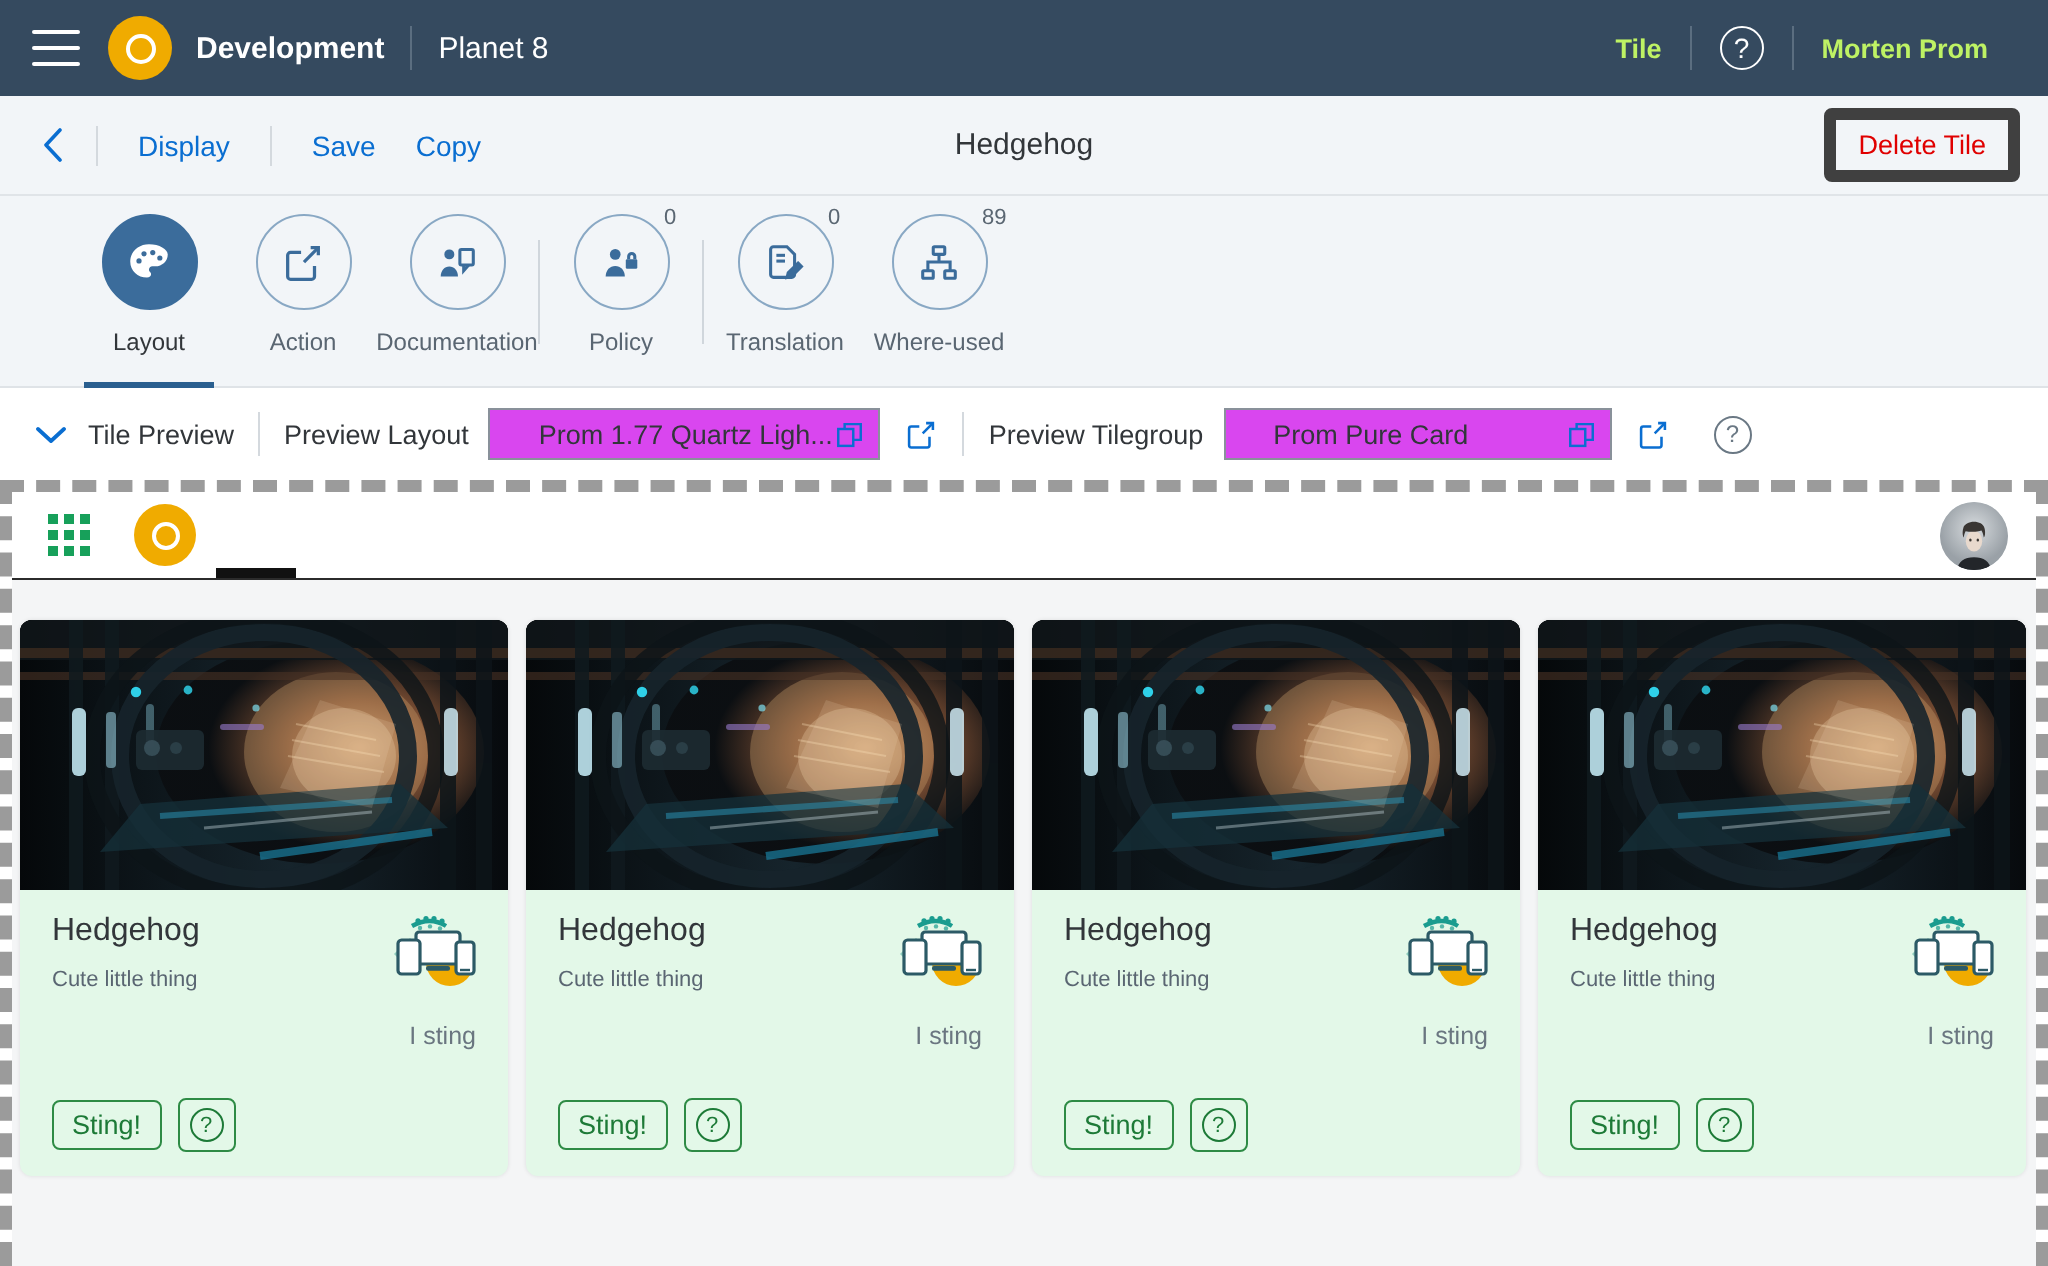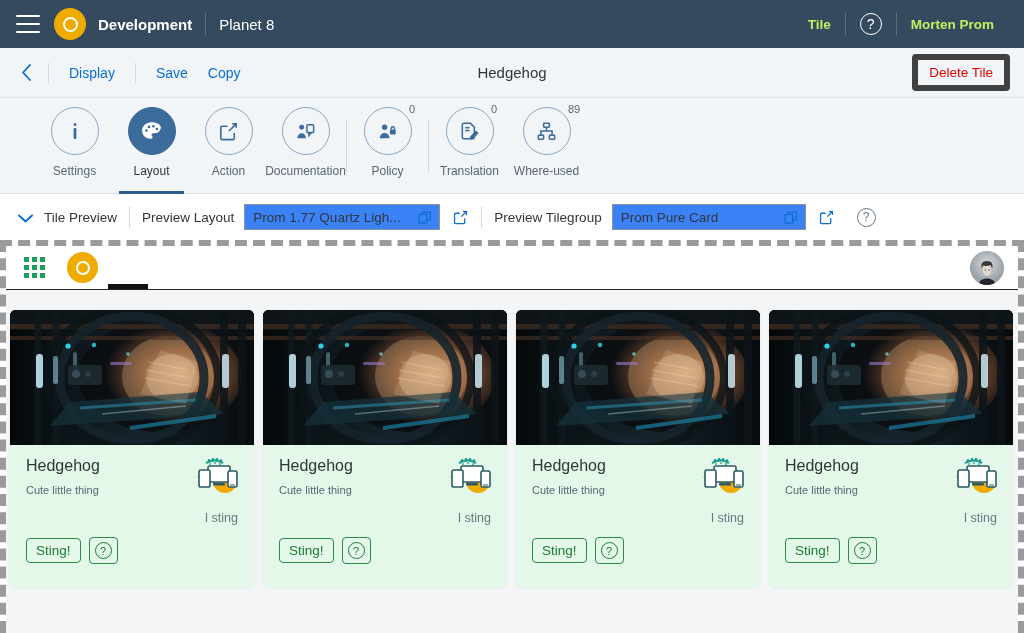--- a/index.html
+++ b/index.html
@@ -87,21 +87,21 @@
   
   .preview-bar {
     height: 46px; background: #ffffff; display: flex; align-items: center;
     padding-left: 14px;
   }
   .chev-down { color: #0a6ed1; font-size: 15px; cursor: pointer; width: 22px; text-align: center; }
   .pv-label { font-size: 13.5px; color: #32363a; margin-left: 8px; }
   .pv-div { width: 1px; height: 22px; background: #d4d9de; margin: 0 12px; }
   .pv-input {
     display: flex; align-items: center; border: 1px solid #89919a;
-    background: #3b82f6; height: 26px; padding: 0 6px 0 8px; min-width: 0;
+    background: #d946ef; height: 26px; padding: 0 6px 0 24px; min-width: 0;
   }
   .pv-input .txt {
     font-size: 13.5px; color: #32363a; white-space: nowrap; overflow: hidden;
     text-overflow: ellipsis;
   }
   .pv-input.w1 { width: 196px; }
   .pv-input.w1 .txt { width: 150px; }
   .pv-input.w2 { width: 194px; }
   .pv-input.w2 .txt { width: 150px; }
   .vh-icon { margin-left: auto; display: flex; cursor: pointer; color: #0a6ed1; }
@@ -144,21 +144,21 @@
     overflow: hidden; box-shadow: 0 0 2px rgba(0,0,0,0.10);
   }
   .card-img { height: 135px; background: #0a0d10; position: relative; overflow: hidden; }
   .card-body { padding: 12px 16px 0 16px; position: relative; height: 143px; }
   .card-title { font-size: 16px; color: #32363a; font-weight: normal; }
   .card-sub { font-size: 11px; color: #5a6672; margin-top: 9px; }
   .card-icon { position: absolute; right: 14px; top: 10px; width: 48px; height: 44px; }
   .card-note {
     position: absolute; right: 16px; top: 66px; font-size: 12.5px; color: #6a7680;
   }
-  .card-actions { position: absolute; left: 16px; bottom: 24px; display: flex; gap: 8px; align-items: center; }
+  .card-actions { position: absolute; left: 16px; bottom: 12px; display: flex; gap: 8px; align-items: center; }
   .btn-green {
     border: 1px solid #2e8b45; color: #1d7a37; background: transparent;
     font-size: 13.5px; padding: 4px 9px; border-radius: 4px; cursor: pointer;
     font-family: inherit;
   }
   .btn-green-icon {
     border: 1px solid #2e8b45; color: #1d7a37; background: transparent;
     width: 29px; height: 27px; border-radius: 4px; cursor: pointer;
     display: flex; align-items: center; justify-content: center; font-size: 14px;
   }
@@ -200,29 +200,20 @@
   <div class="tb-div"></div>
   <div class="tb-link">Display</div>
   <div class="tb-div"></div>
   <div class="tb-link">Save</div>
   <div class="tb-link">Copy</div>
   <button class="delete-btn">Delete Tile</button>
 </div>
 
 <div class="icon-bar">
 
-  <div class="icon-tab">
-    <div class="icon-circle">
-      <svg width="22" height="22" viewBox="0 0 22 22">
-          <circle cx="11" cy="4.6" r="1.5" fill="currentColor"></circle>
-          <rect x="9.6" y="8" width="2.8" height="11" rx="1" fill="currentColor"></rect>
-        </svg>
-    </div>
-    <div class="icon-label">Settings</div>
-  </div>
 
   <div class="icon-tab active">
     <div class="icon-circle">
       <svg width="25" height="25" viewBox="0 0 24 24">
           <path d="M12 3C6.9 3 3 6.6 3 11.3c0 4.6 3.6 7.7 8 7.7 1.3 0 2-.7 2-1.6 0-.5-.2-.8-.5-1.1-.3-.3-.5-.6-.5-1.1 0-.9.7-1.6 1.6-1.6H15c3.3 0 6-2.5 6-5.7C21 5.4 17 3 12 3z" fill="currentColor"></path>
           <circle cx="7.2" cy="11" r="1.25" fill="#3b6c9b"></circle>
           <circle cx="9.6" cy="7.6" r="1.25" fill="#3b6c9b"></circle>
           <circle cx="13.8" cy="7" r="1.25" fill="#3b6c9b"></circle>
           <circle cx="17.2" cy="9.6" r="1.25" fill="#3b6c9b"></circle>
         </svg>

